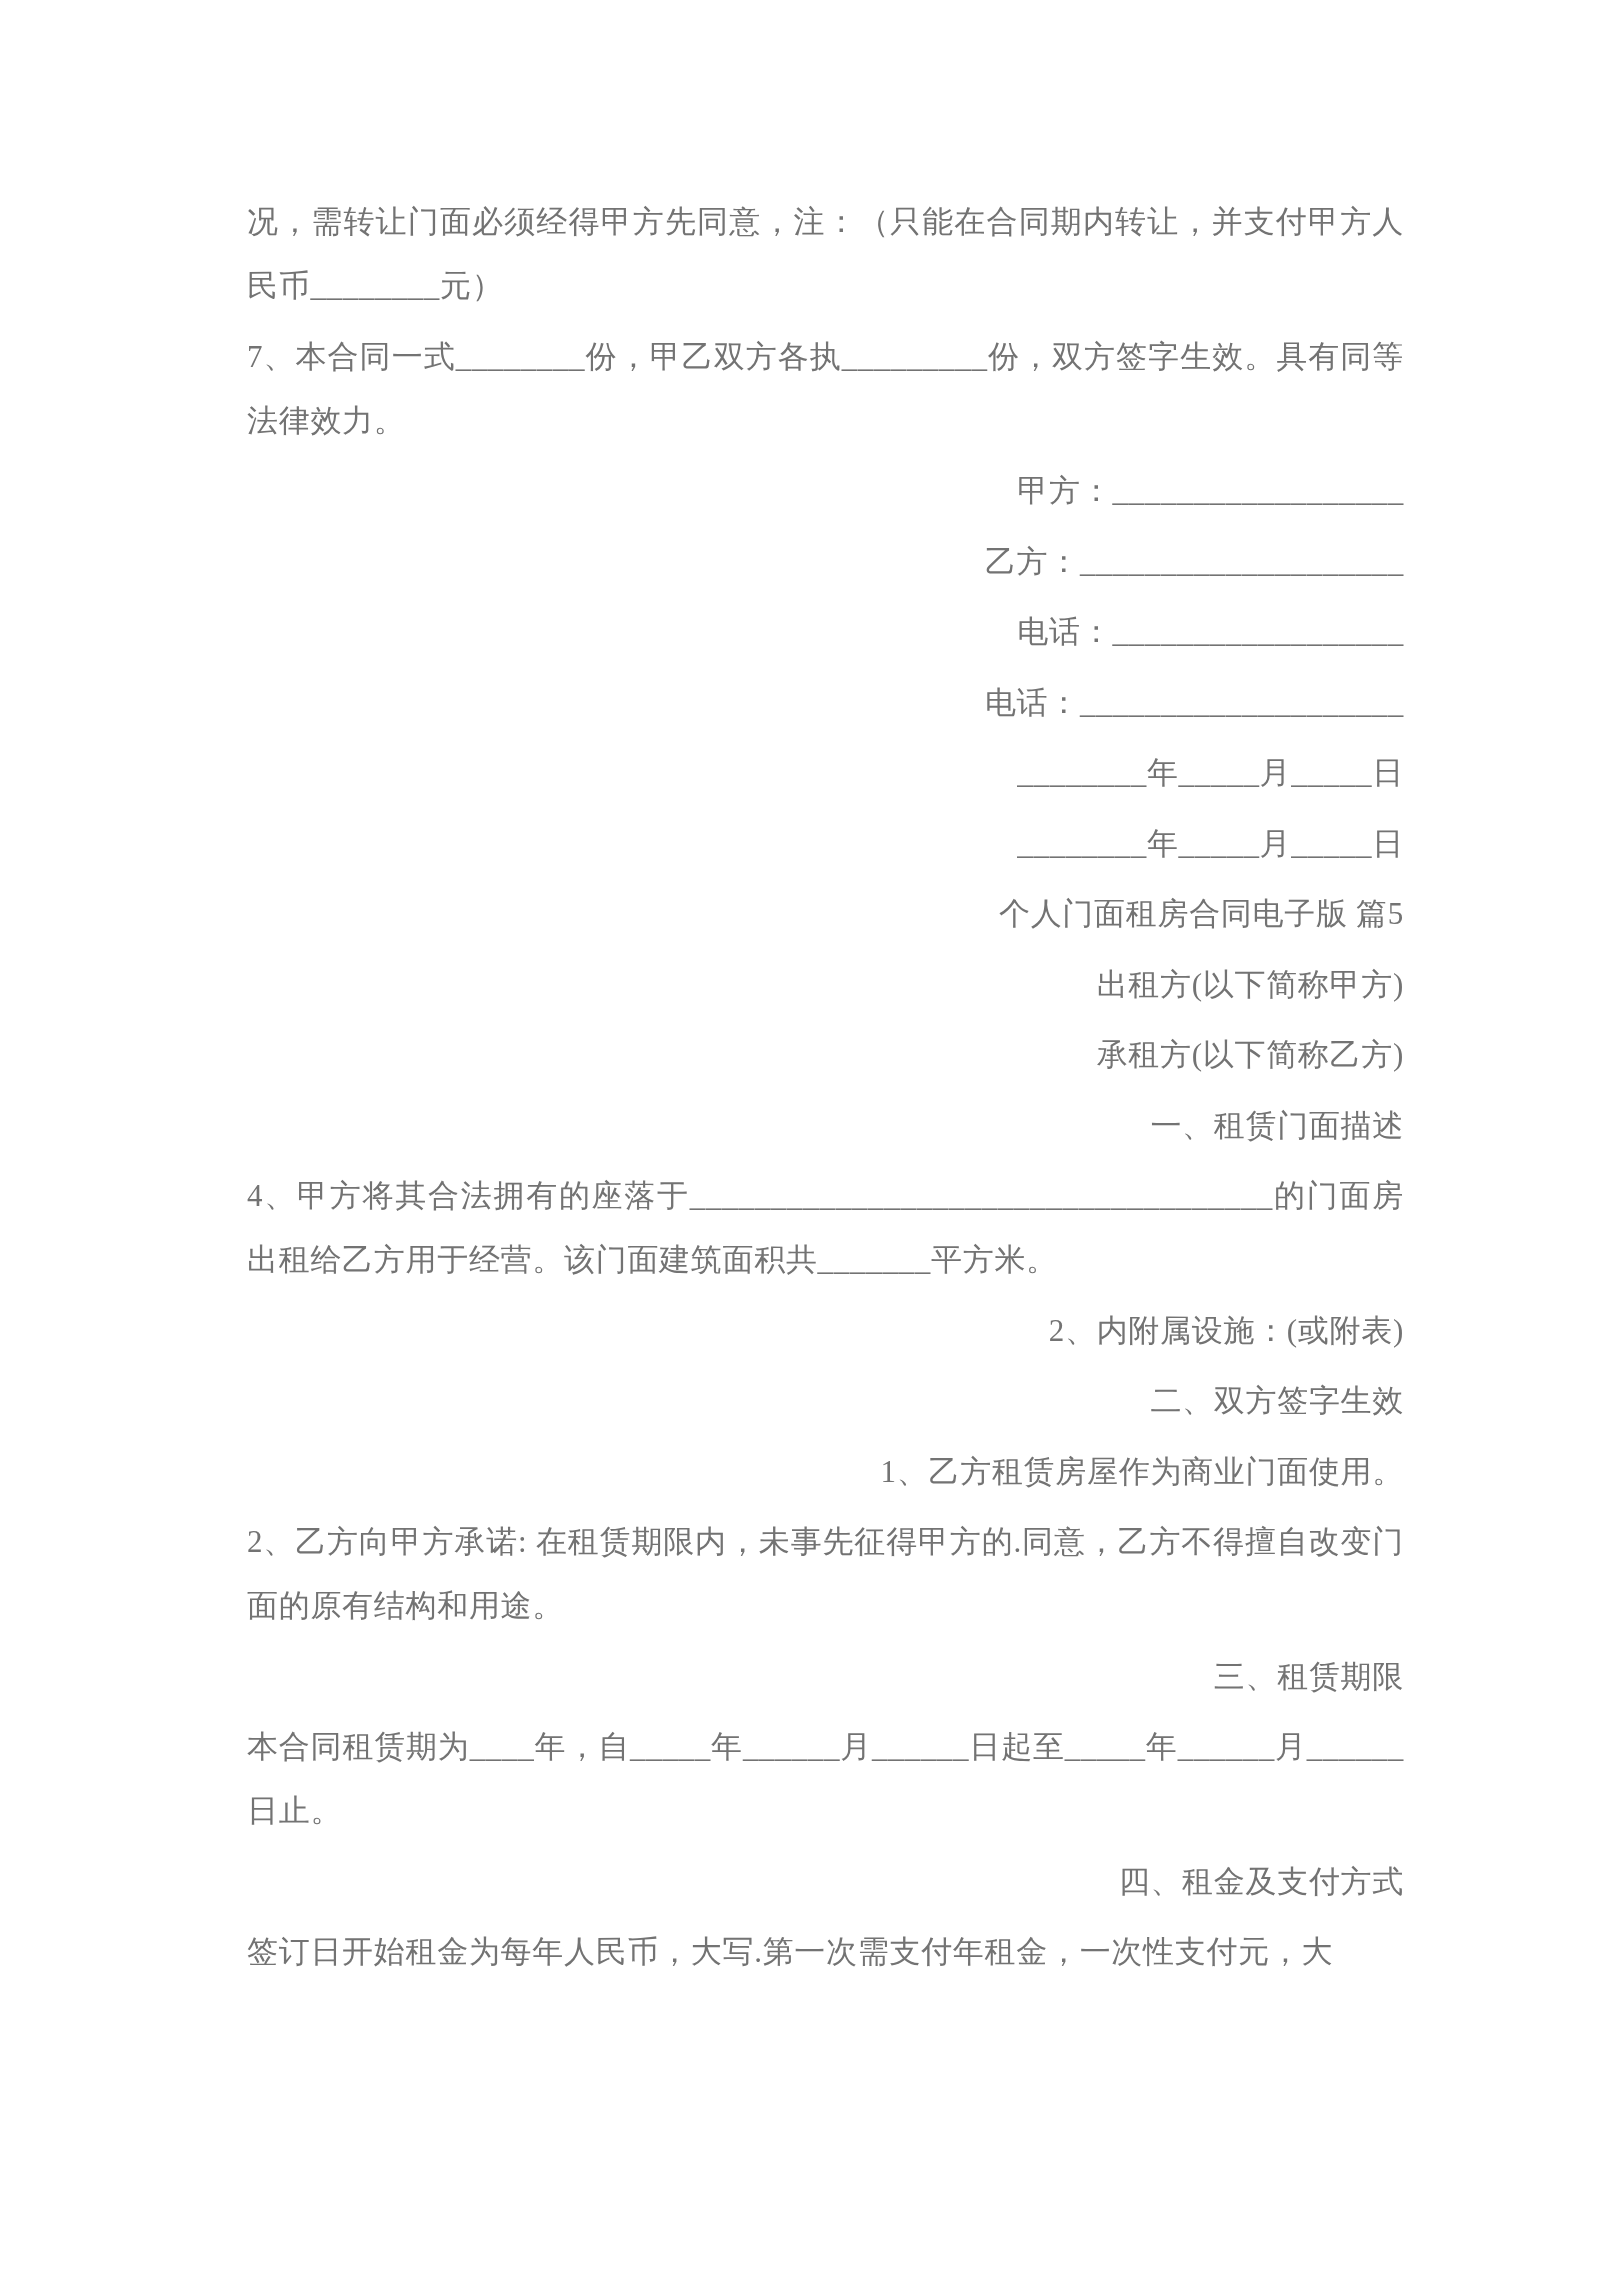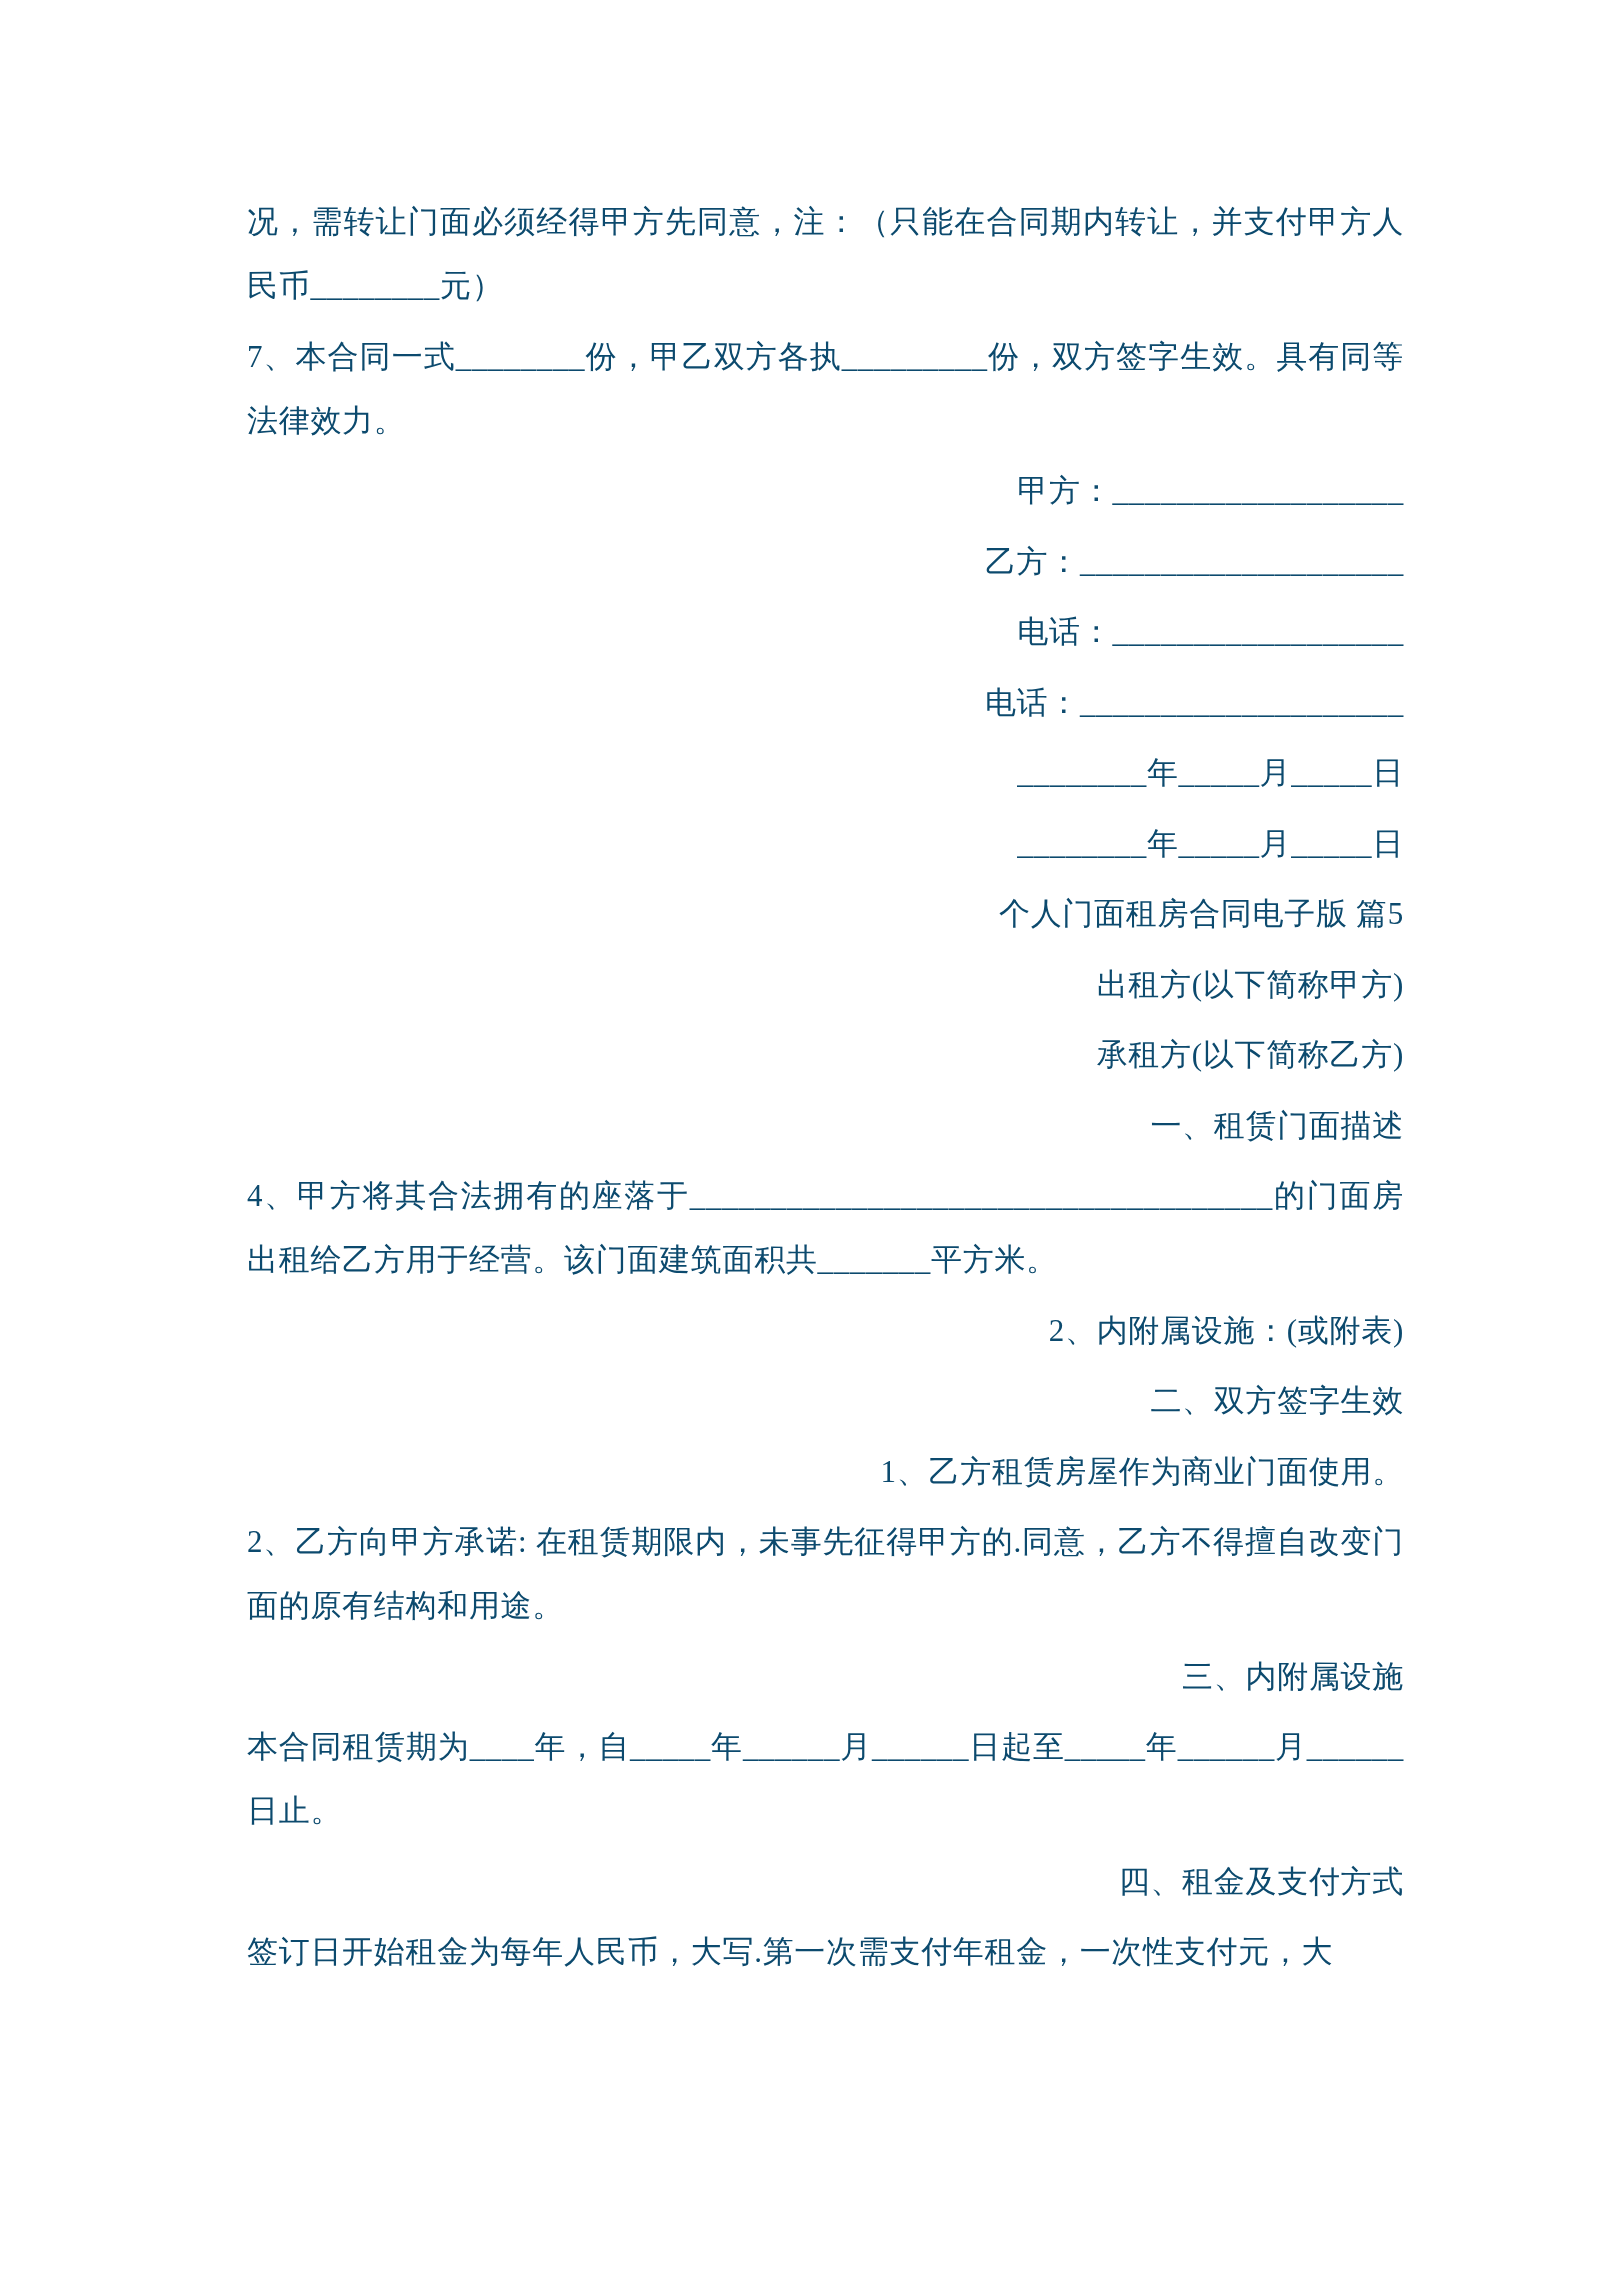--- a/index.html
+++ b/index.html
@@ -9,21 +9,21 @@
   }
   .page {
     position: relative;
     width: 1623px;
     height: 2295px;
     box-sizing: border-box;
     background: #ffffff;
     padding: 190px 219px 0 247px;
     font-family: "Liberation Serif", "DejaVu Serif", serif;
     font-size: 31px;
-    color: #0c4a6e;
+    color: #737373;
     overflow: hidden;
     border-radius: 25px;
   }
   .para {
     margin: 0 0 6.5px 0;
     line-height: 64px;
     text-align: justify;
     word-break: break-all;
     letter-spacing: 0.7px;
   }
@@ -46,18 +46,18 @@
   <p class="para single">________年_____月_____日</p>
   <p class="para single">个人门面租房合同电子版 篇5</p>
   <p class="para single">出租方(以下简称甲方)</p>
   <p class="para single">承租方(以下简称乙方)</p>
   <p class="para single">一、租赁门面描述</p>
   <p class="para">4、甲方将其合法拥有的座落于____________________________________的门面房出租给乙方用于经营。该门面建筑面积共_______平方米。</p>
   <p class="para single">2、内附属设施：(或附表)</p>
   <p class="para single">二、双方签字生效</p>
   <p class="para single">1、乙方租赁房屋作为商业门面使用。</p>
   <p class="para">2、乙方向甲方承诺: 在租赁期限内，未事先征得甲方的.同意，乙方不得擅自改变门面的原有结构和用途。</p>
-  <p class="para single">三、内附属设施</p>
+  <p class="para single">三、租赁期限</p>
   <p class="para">本合同租赁期为____年，自_____年______月______日起至_____年______月______日止。</p>
   <p class="para single">四、租金及支付方式</p>
   <p class="para">签订日开始租金为每年人民币，大写.第一次需支付年租金，一次性支付元，大</p>
 </div>
 
 
 </body></html>

